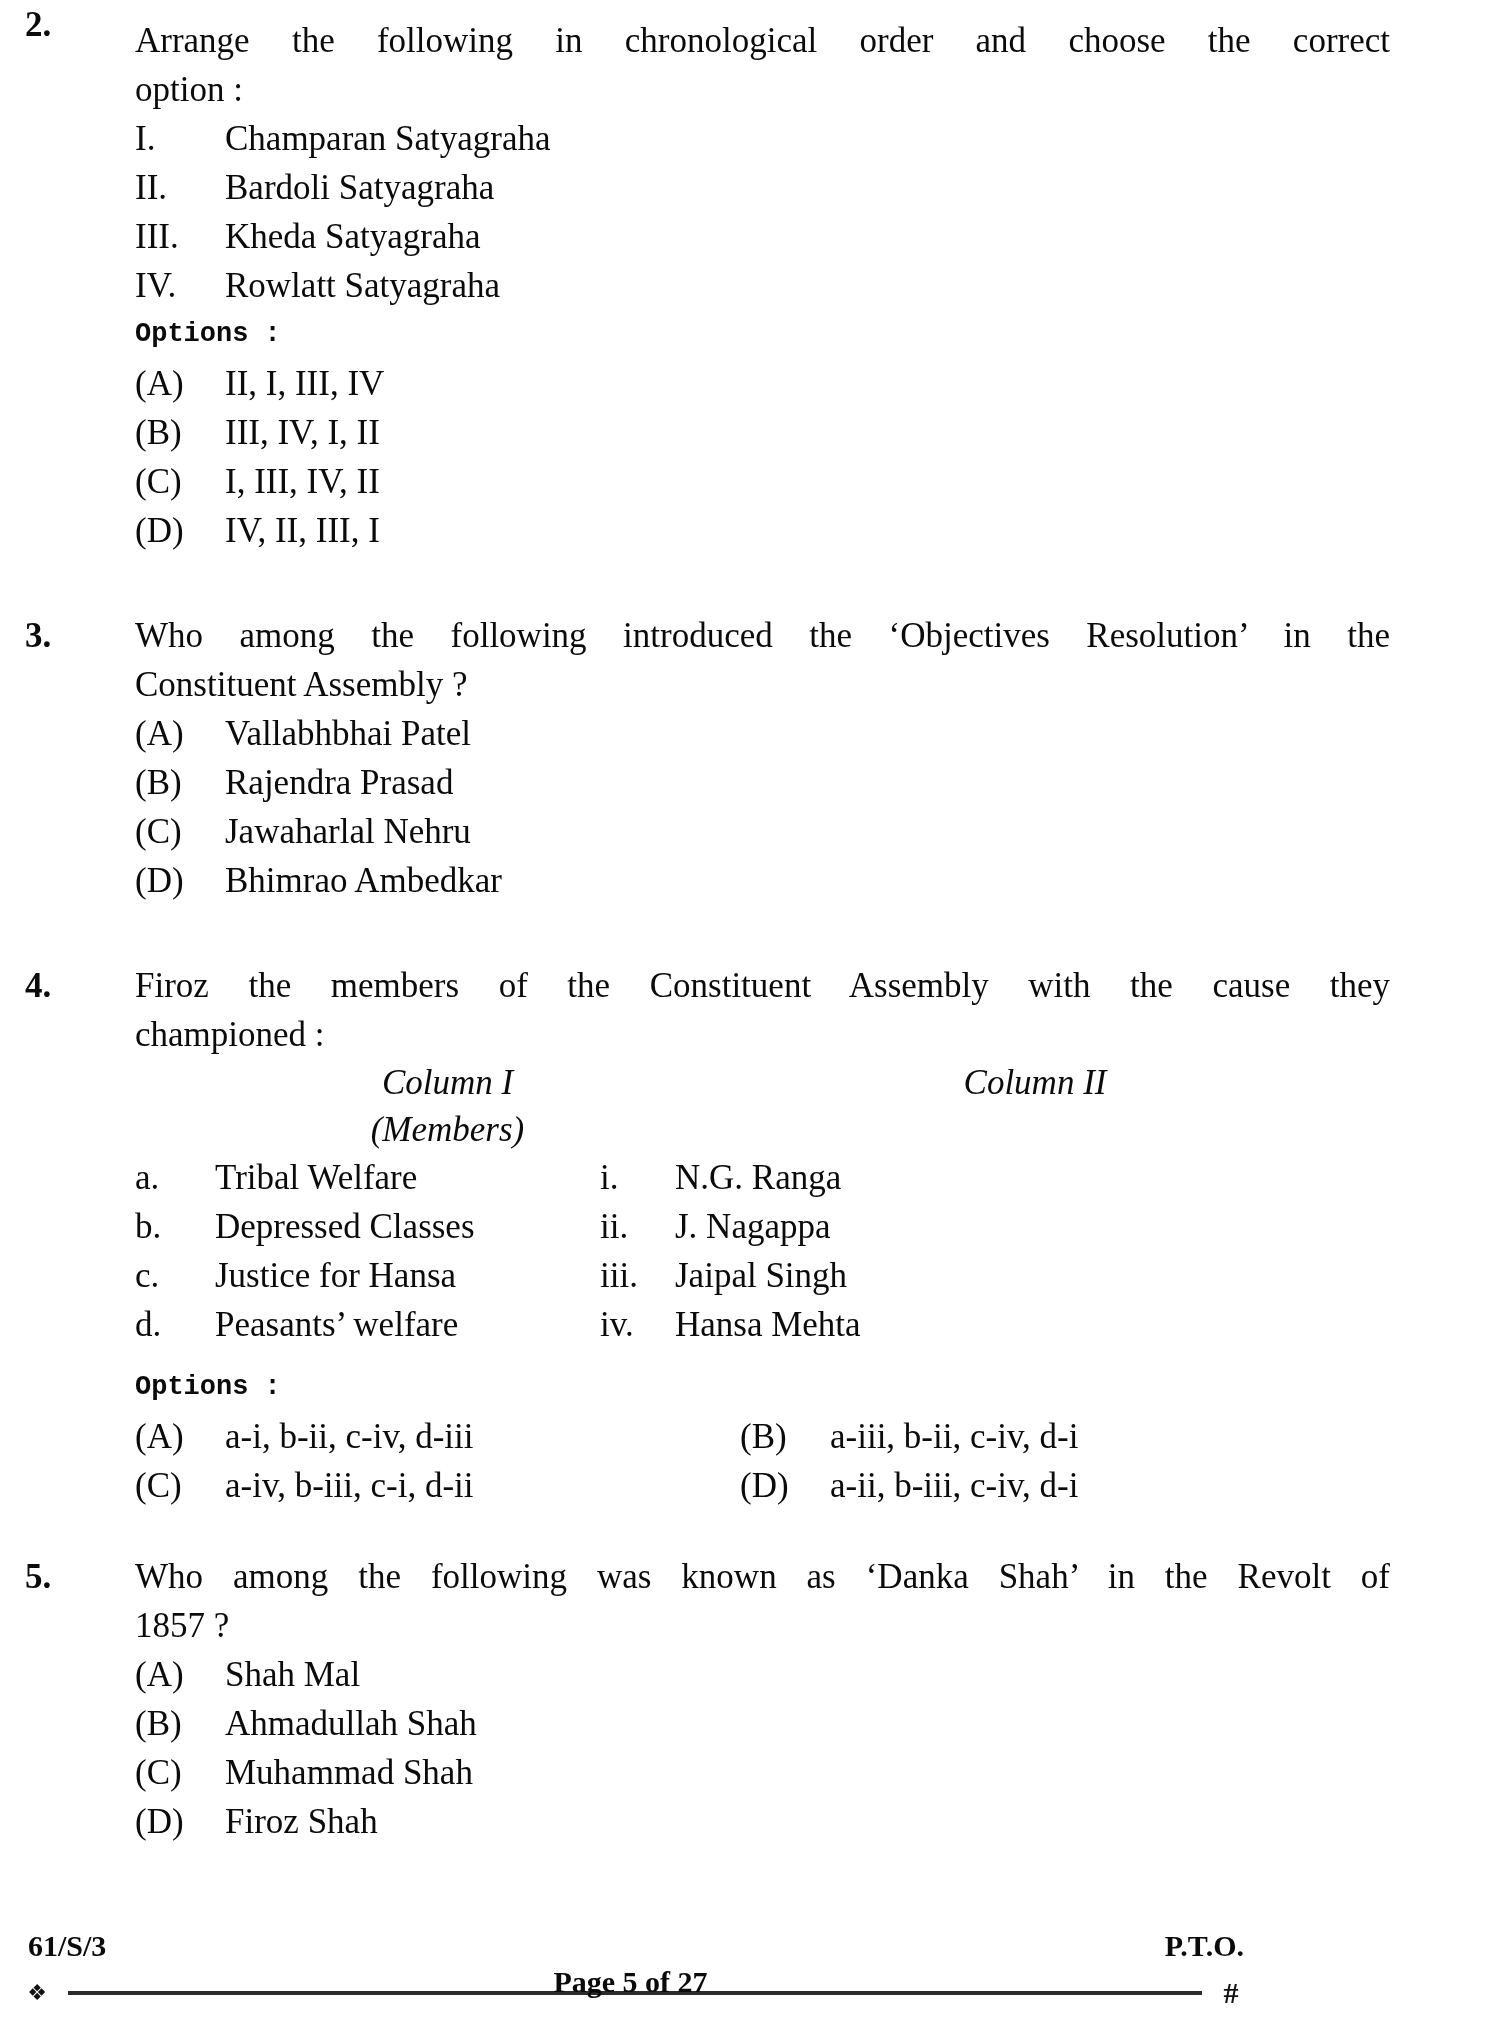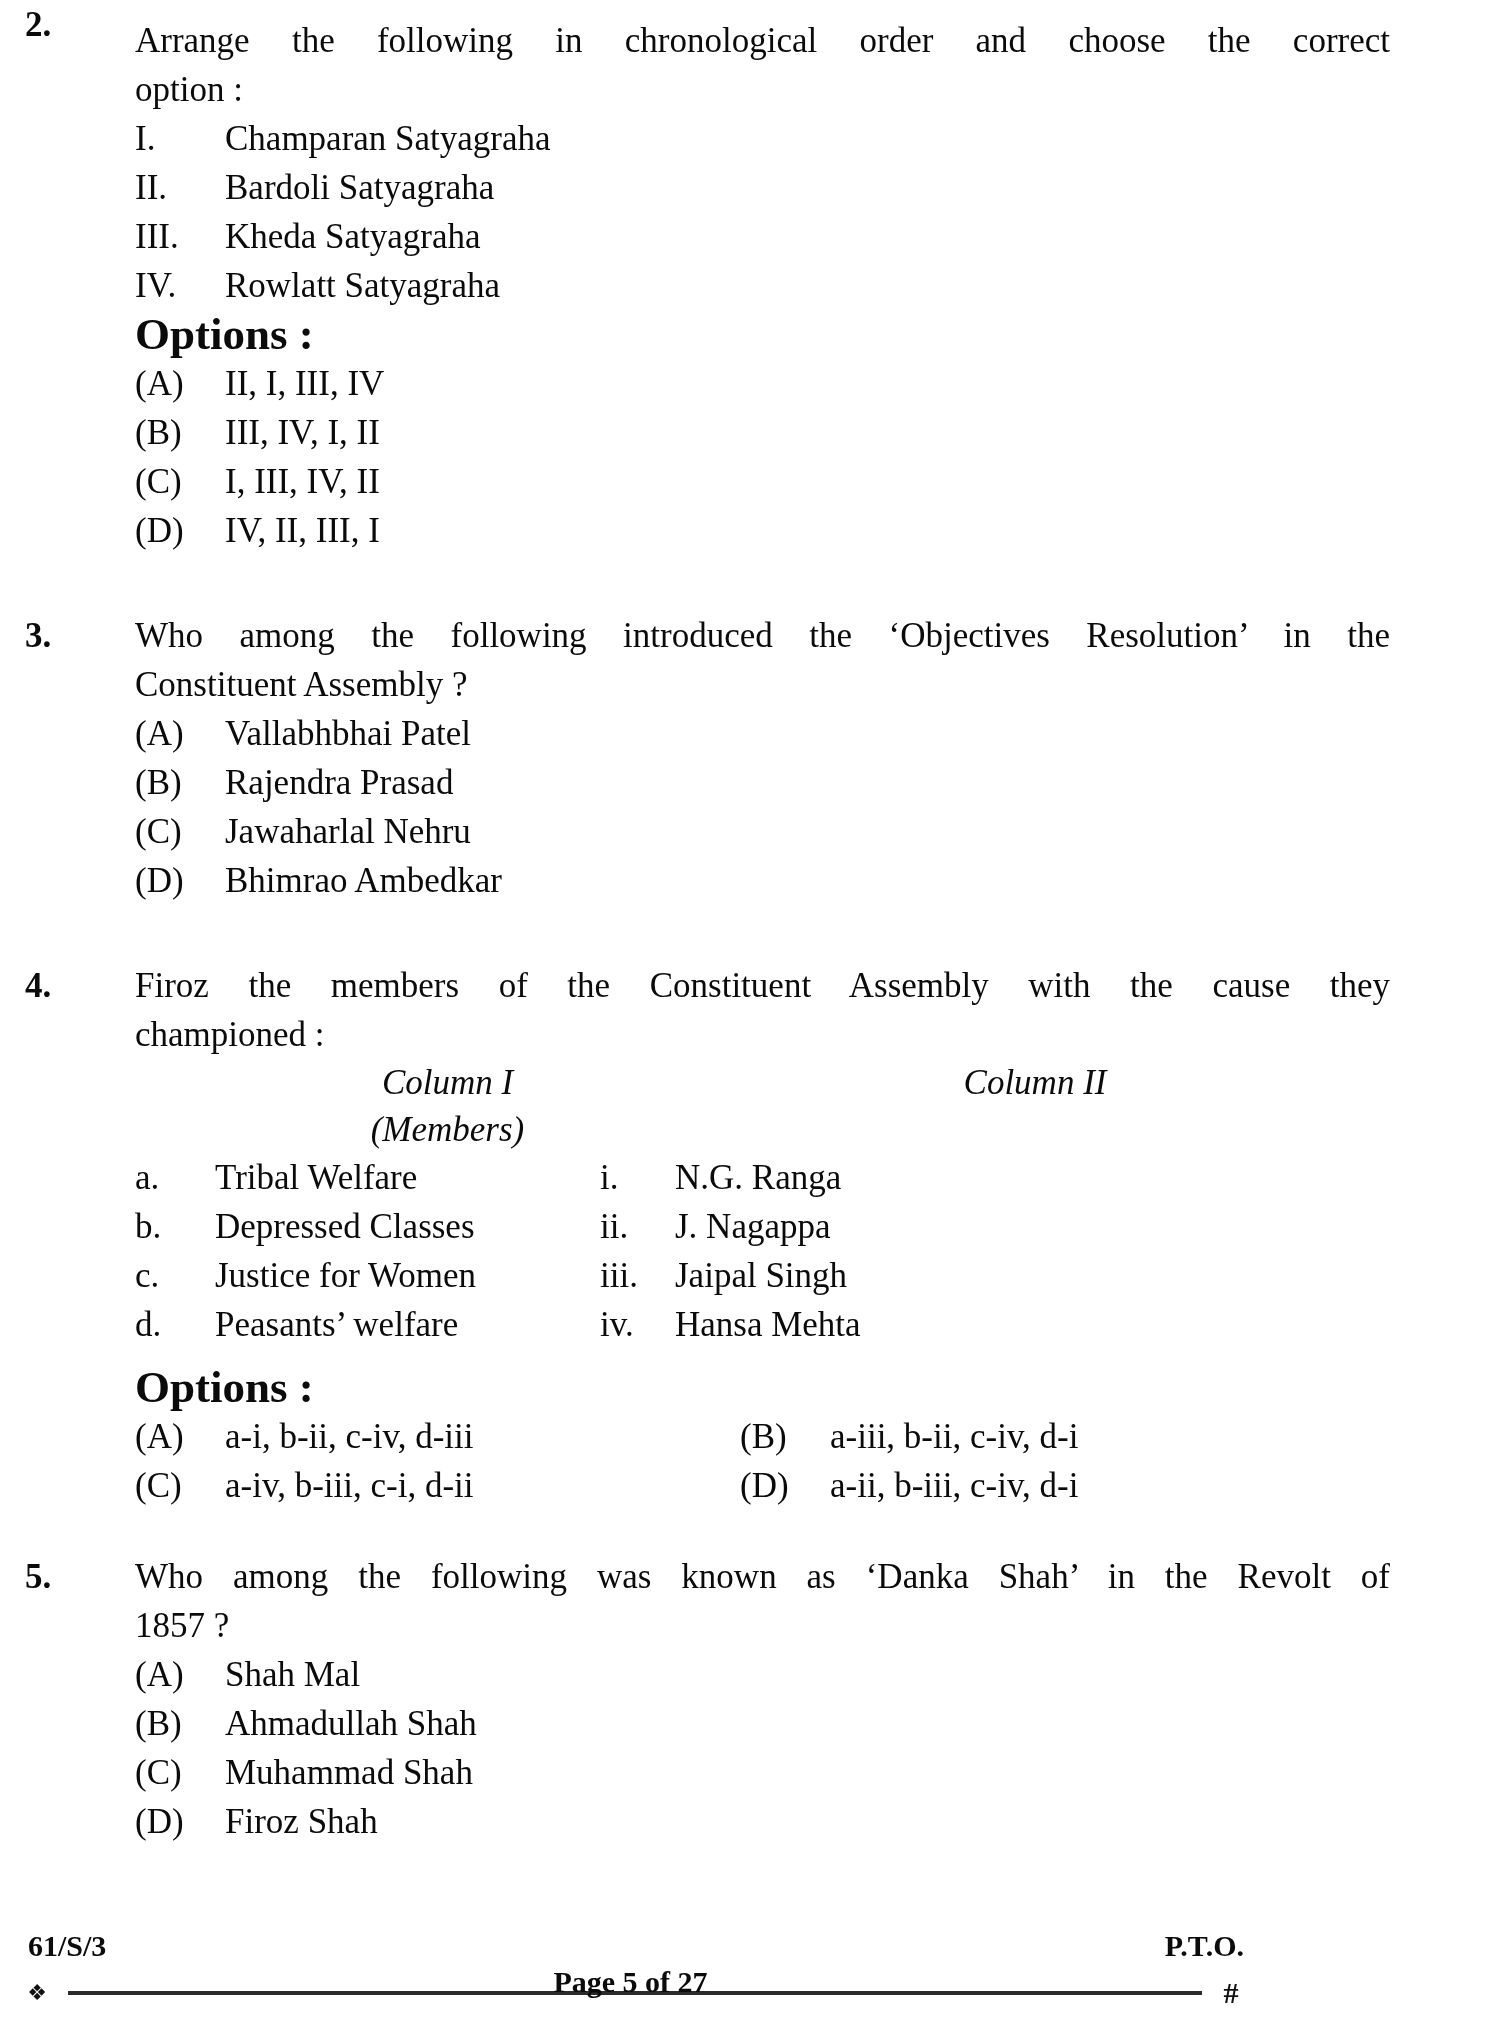--- a/index.html
+++ b/index.html
@@ -76,22 +76,23 @@
   }
   .rlist li .marker {
     position: absolute;
     left: 0;
     top: 0;
   }
 
   
   .options-label {
     font-weight: bold;
-    font-size: 45px;
-    line-height: 49px;
+    font-size: 27px;
+    line-height: 49px;
+    font-family: Liberation Mono, monospace;
   }
   .opt-list {
     margin: 0;
     padding: 0;
     list-style: none;
   }
   .opt-list li {
     position: relative;
     font-size: 35px;
     line-height: 49px;
@@ -322,21 +323,21 @@
         <span class="marker">b.</span>
         <span>Depressed Classes</span>
       </div>
       <div class="cell col2">
         <span class="marker">ii.</span>
         <span>J. Nagappa</span>
       </div>
 
       <div class="cell col1">
         <span class="marker">c.</span>
-        <span>Justice for Women</span>
+        <span>Justice for Hansa</span>
       </div>
       <div class="cell col2">
         <span class="marker">iii.</span>
         <span>Jaipal Singh</span>
       </div>
 
       <div class="cell col1">
         <span class="marker">d.</span>
         <span>Peasants’ welfare</span>
       </div>

